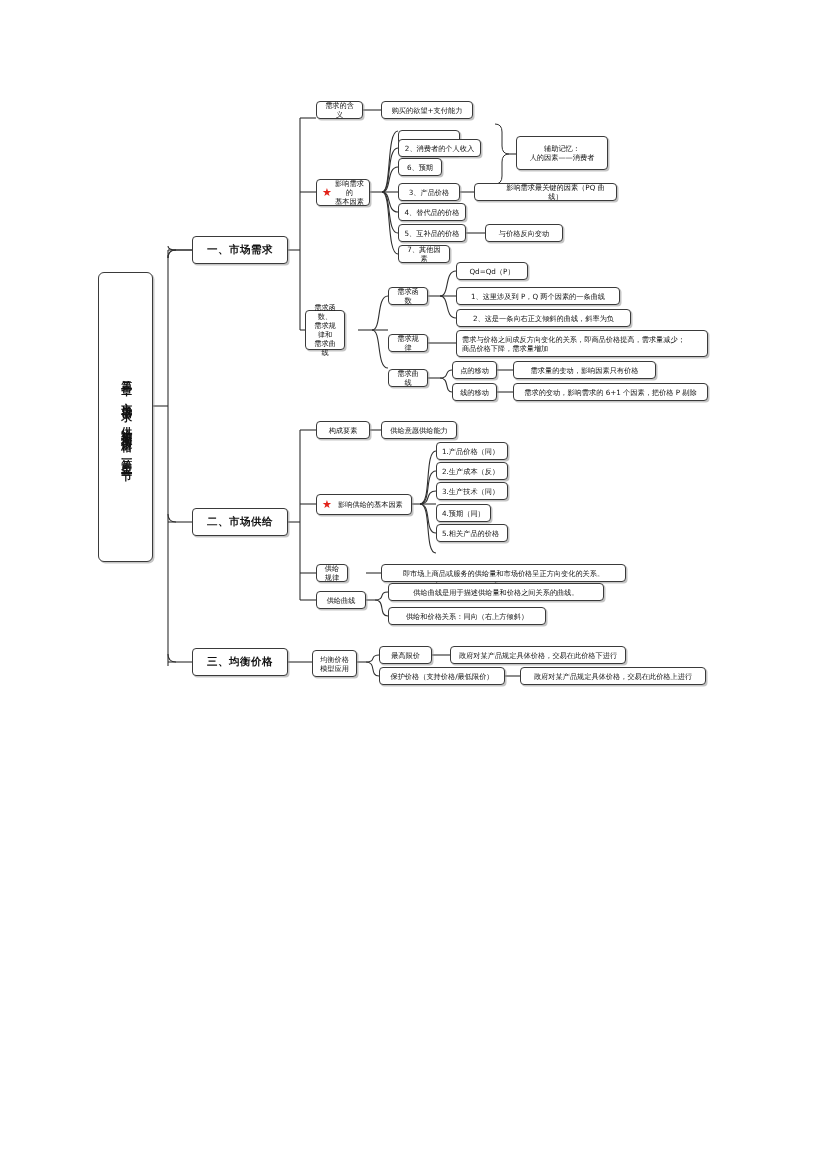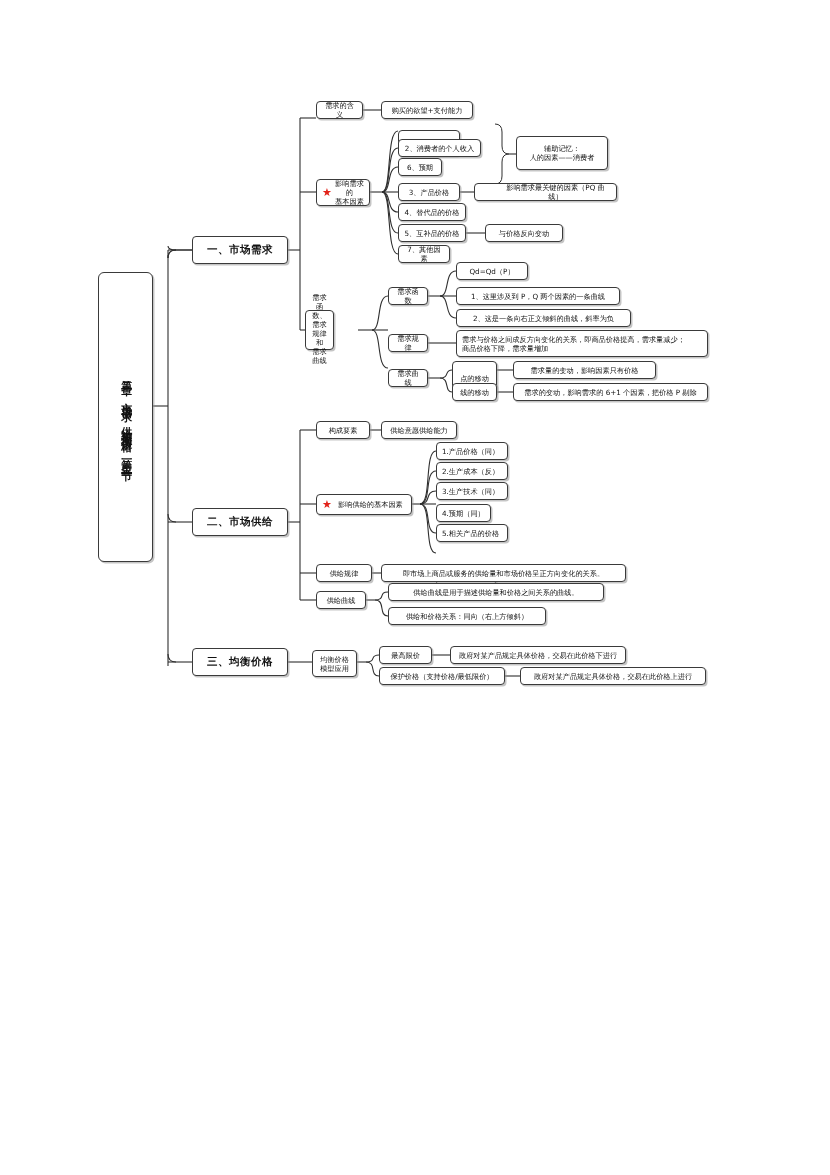--- a/index.html
+++ b/index.html
@@ -182,21 +182,21 @@
   </div>
   <div class="node n-sm" style="left:398px;top:245px;width:52px;height:18px;">
     <span class="txt">7、其他因素</span>
   </div>
 
   <div class="node n-sm" style="left:516px;top:136px;width:92px;height:34px;">
     <span class="txt multi">辅助记忆：
 人的因素——消费者</span>
   </div>
 
-  <div class="node n-sm" style="left:305px;top:310px;width:29px;height:40px;font-family:Liberation Serif, serif;">
+  <div class="node n-sm" style="left:305px;top:310px;width:40px;height:40px;">
     <span class="txt multi">需求函数、
 需求规律和
 需求曲线</span>
   </div>
 
   <div class="node n-sm" style="left:388px;top:287px;width:40px;height:18px;">
     <span class="txt">需求函数</span>
   </div>
   <div class="node n-sm" style="left:456px;top:262px;width:72px;height:18px;">
     <span class="txt">Qd=Qd（P）</span>
@@ -212,21 +212,21 @@
     <span class="txt">需求规律</span>
   </div>
   <div class="node n-sm left" style="left:456px;top:330px;width:252px;height:27px;">
     <span class="txt multi">需求与价格之间成反方向变化的关系，即商品价格提高，需求量减少；
 商品价格下降，需求量增加</span>
   </div>
 
   <div class="node n-sm" style="left:388px;top:369px;width:40px;height:18px;">
     <span class="txt">需求曲线</span>
   </div>
-  <div class="node n-sm" style="left:452px;top:361px;width:45px;height:34px;">
+  <div class="node n-sm" style="left:452px;top:361px;width:45px;height:18px;">
     <span class="txt">点的移动</span>
   </div>
   <div class="node n-sm" style="left:513px;top:361px;width:143px;height:18px;">
     <span class="txt">需求量的变动，影响因素只有价格</span>
   </div>
   <div class="node n-sm" style="left:452px;top:383px;width:45px;height:18px;">
     <span class="txt">线的移动</span>
   </div>
   <div class="node n-sm" style="left:513px;top:383px;width:195px;height:18px;">
     <span class="txt">需求的变动，影响需求的 6+1 个因素，把价格 P 剔除</span>
@@ -256,21 +256,21 @@
   <div class="node n-sm left" style="left:436px;top:504px;width:55px;height:18px;">
     <span class="txt">4.预期（同）</span>
   </div>
   <div class="node n-sm left" style="left:436px;top:524px;width:72px;height:18px;">
     <span class="txt">5.相关产品的价格</span>
   </div>
   <div class="node n-sm left" style="left:436px;top:568px;width:60px;height:18px;">
     <span class="txt">6.其他因素</span>
   </div>
 
-  <div class="node n-sm" style="left:316px;top:564px;width:56px;height:18px;justify-content:flex-end;">
+  <div class="node n-sm" style="left:316px;top:564px;width:32px;height:18px;justify-content:flex-end;">
     <span class="txt">供给规律</span>
   </div>
   <div class="node n-sm" style="left:381px;top:564px;width:245px;height:18px;">
     <span class="txt">即市场上商品或服务的供给量和市场价格呈正方向变化的关系。</span>
   </div>
 
   <div class="node n-sm" style="left:316px;top:591px;width:50px;height:18px;">
     <span class="txt">供给曲线</span>
   </div>
   <div class="node n-sm" style="left:388px;top:583px;width:216px;height:18px;">

